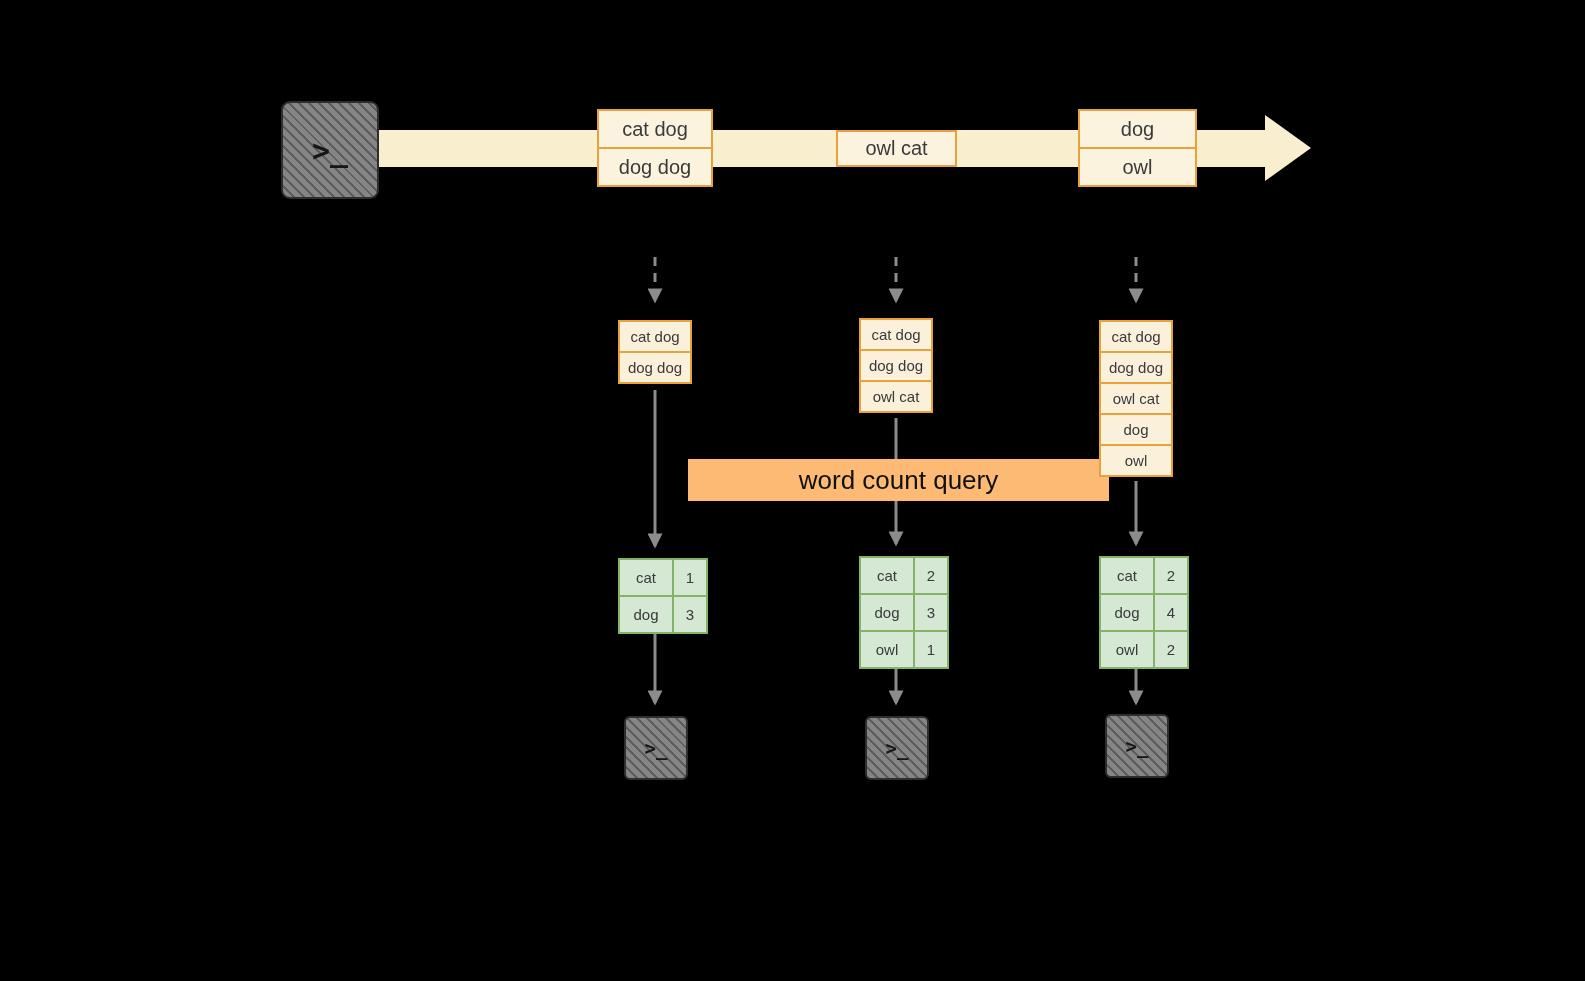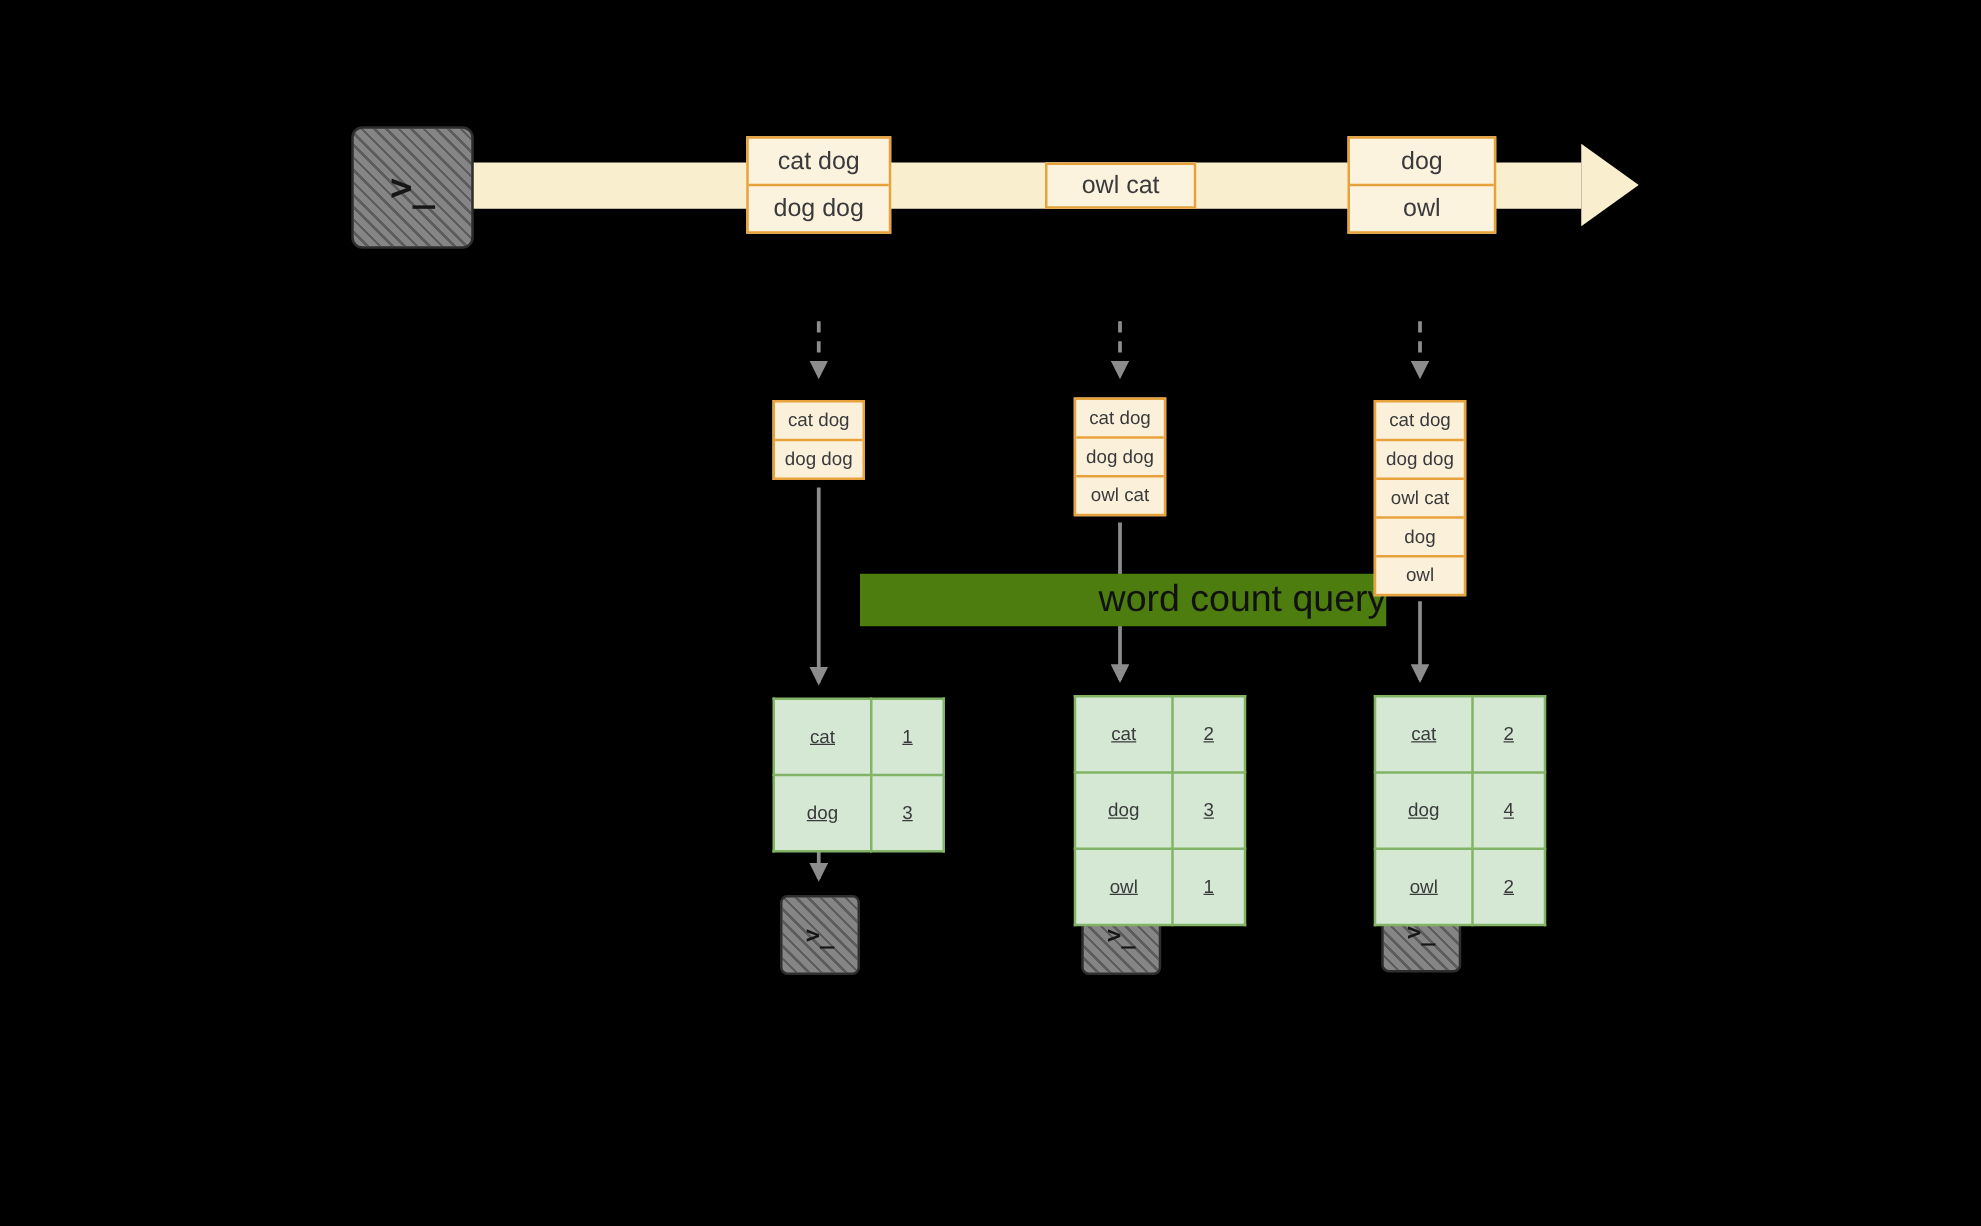--- a/index.html
+++ b/index.html
@@ -79,44 +79,43 @@
     height: 29px;
     white-space: nowrap;
   }
   .acc-row + .acc-row { border-top: 2px solid #e8a23c; }
 
   
   .query-banner {
     position: absolute;
     left: 688px; top: 459px;
     width: 421px; height: 42px;
-    background: #4d7c0f;
+    background: #fdba74;
     color: #111111;
     display: flex;
     align-items: center;
-    justify-content: flex-end;
-    font-size: 30px;
+    justify-content: center;
+    font-size: 26px;
     z-index: 5;
   }
 
   
   .count-table {
     position: absolute;
     border-collapse: collapse;
     z-index: 6;
   }
   .count-table td {
     border: 2px solid #82b366;
     background: #d5e8d4;
     color: #3a3a3c;
     font-size: 15px;
     text-align: center;
     height: 27px;
-    padding: 16px;
-    text-decoration: underline;
+    padding: 4px;
   }
   .count-table td.word { width: 44px; }
   .count-table td.count { width: 24px; }
 
   .arrow-layer {
     position: absolute;
     left: 0; top: 0;
     width: 1585px; height: 981px;
     z-index: 2;
     pointer-events: none;

